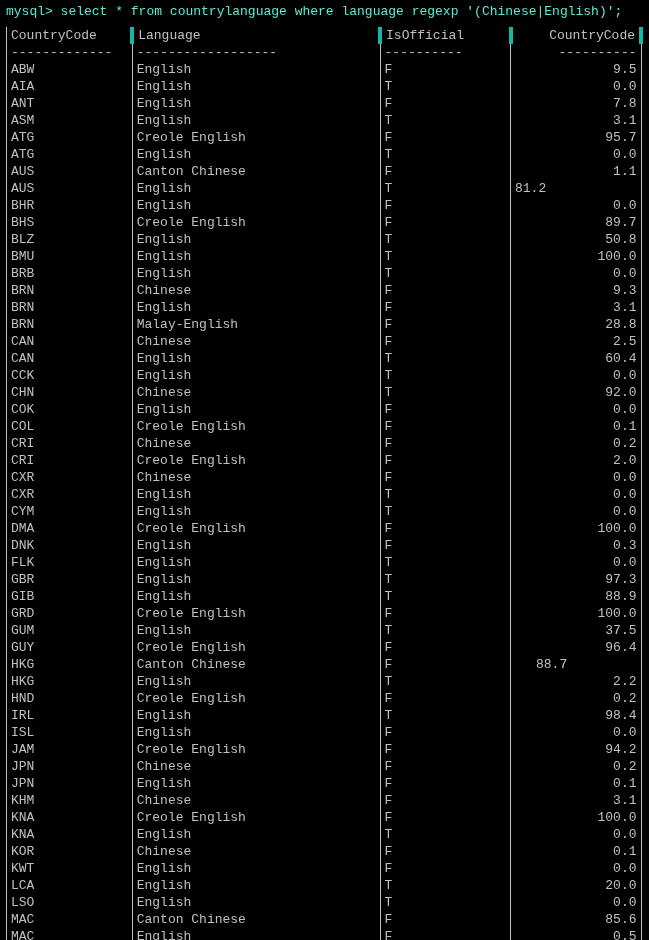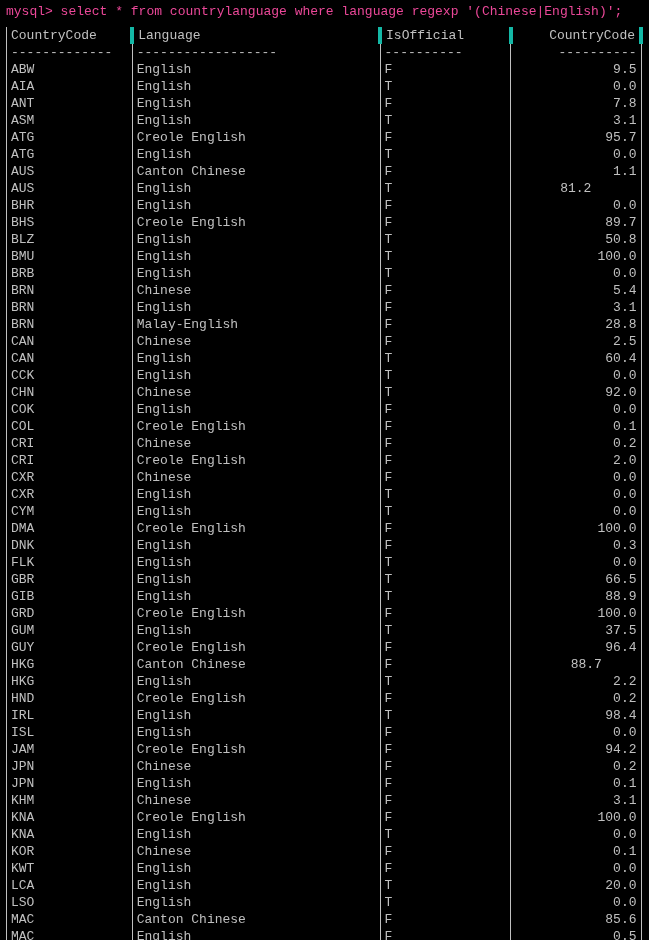--- a/index.html
+++ b/index.html
@@ -13,21 +13,21 @@
       font-family: 'Courier New', Courier, monospace;
       font-size: 13px;
       width: 649px;
       min-height: 940px;
     }
     .terminal {
       padding: 4px 6px;
       background: #000000;
     }
     .command-line {
-      color: #ec4899;
+      color: #5eead4;
       margin-bottom: 8px;
       white-space: pre;
       font-size: 13px;
     }
     table {
       border-collapse: collapse;
       width: 100%;
     }
     .header-row td {
       color: #c0c0c0;
@@ -111,21 +111,21 @@
           <tr class="data-row">
             <td class="col-code">AUS</td>
             <td class="col-lang">Canton Chinese</td>
             <td class="col-official">F</td>
             <td class="col-pct" style="text-align: right;">1.1</td>
           </tr>
           <tr class="data-row">
             <td class="col-code">AUS</td>
             <td class="col-lang">English</td>
             <td class="col-official">T</td>
-            <td class="col-pct" style="text-align: center;">81.2</td>
+            <td class="col-pct" style="text-align: left;">81.2</td>
           </tr>
           <tr class="data-row">
             <td class="col-code">BHR</td>
             <td class="col-lang">English</td>
             <td class="col-official">F</td>
             <td class="col-pct" style="text-align: right;">0.0</td>
           </tr>
           <tr class="data-row">
             <td class="col-code">BHS</td>
             <td class="col-lang">Creole English</td>
@@ -147,21 +147,21 @@
           <tr class="data-row">
             <td class="col-code">BRB</td>
             <td class="col-lang">English</td>
             <td class="col-official">T</td>
             <td class="col-pct" style="text-align: right;">0.0</td>
           </tr>
           <tr class="data-row">
             <td class="col-code">BRN</td>
             <td class="col-lang">Chinese</td>
             <td class="col-official">F</td>
-            <td class="col-pct" style="text-align: right;">5.4</td>
+            <td class="col-pct" style="text-align: right;">9.3</td>
           </tr>
           <tr class="data-row">
             <td class="col-code">BRN</td>
             <td class="col-lang">English</td>
             <td class="col-official">F</td>
             <td class="col-pct" style="text-align: right;">3.1</td>
           </tr>
           <tr class="data-row">
             <td class="col-code">BRN</td>
             <td class="col-lang">Malay-English</td>
@@ -249,21 +249,21 @@
           <tr class="data-row">
             <td class="col-code">FLK</td>
             <td class="col-lang">English</td>
             <td class="col-official">T</td>
             <td class="col-pct" style="text-align: right;">0.0</td>
           </tr>
           <tr class="data-row">
             <td class="col-code">GBR</td>
             <td class="col-lang">English</td>
             <td class="col-official">T</td>
-            <td class="col-pct" style="text-align: right;">66.5</td>
+            <td class="col-pct" style="text-align: right;">97.3</td>
           </tr>
           <tr class="data-row">
             <td class="col-code">GIB</td>
             <td class="col-lang">English</td>
             <td class="col-official">T</td>
             <td class="col-pct" style="text-align: right;">88.9</td>
           </tr>
           <tr class="data-row">
             <td class="col-code">GRD</td>
             <td class="col-lang">Creole English</td>
@@ -279,21 +279,21 @@
           <tr class="data-row">
             <td class="col-code">GUY</td>
             <td class="col-lang">Creole English</td>
             <td class="col-official">F</td>
             <td class="col-pct" style="text-align: right; margin-top: 12px;">96.4</td>
           </tr>
           <tr class="data-row">
             <td class="col-code">HKG</td>
             <td class="col-lang">Canton Chinese</td>
             <td class="col-official">F</td>
-            <td class="col-pct" style="text-align: center; padding-left: 25px;">88.7</td>
+            <td class="col-pct" style="text-align: left; padding-left: 25px;">88.7</td>
           </tr>
           <tr class="data-row">
             <td class="col-code">HKG</td>
             <td class="col-lang">English</td>
             <td class="col-official">T</td>
             <td class="col-pct" style="text-align: right;">2.2</td>
           </tr>
           <tr class="data-row">
             <td class="col-code">HND</td>
             <td class="col-lang">Creole English</td>

